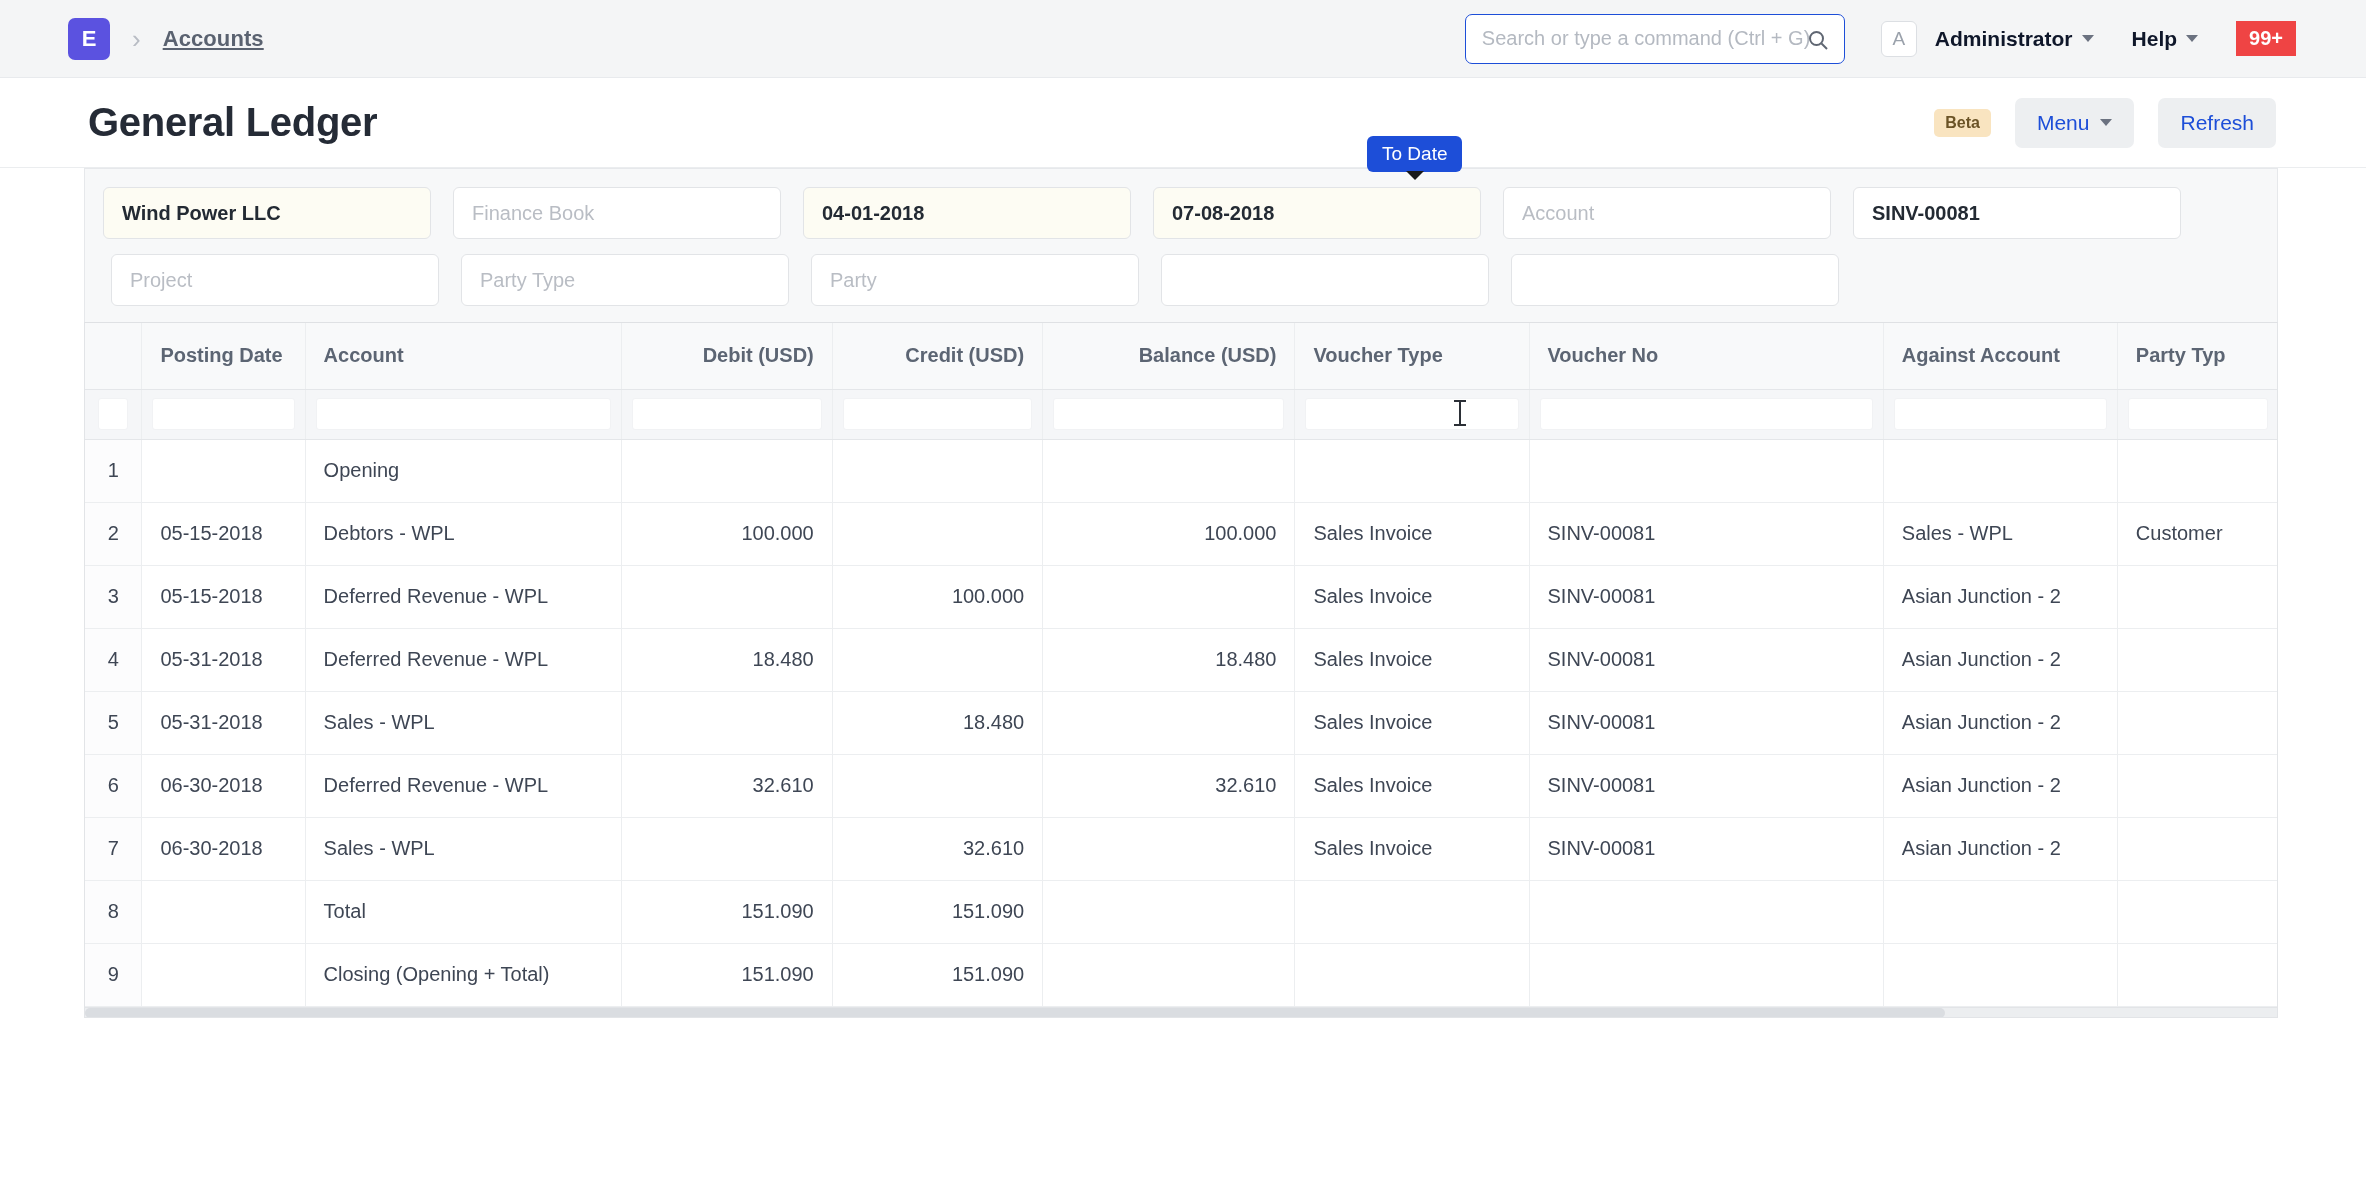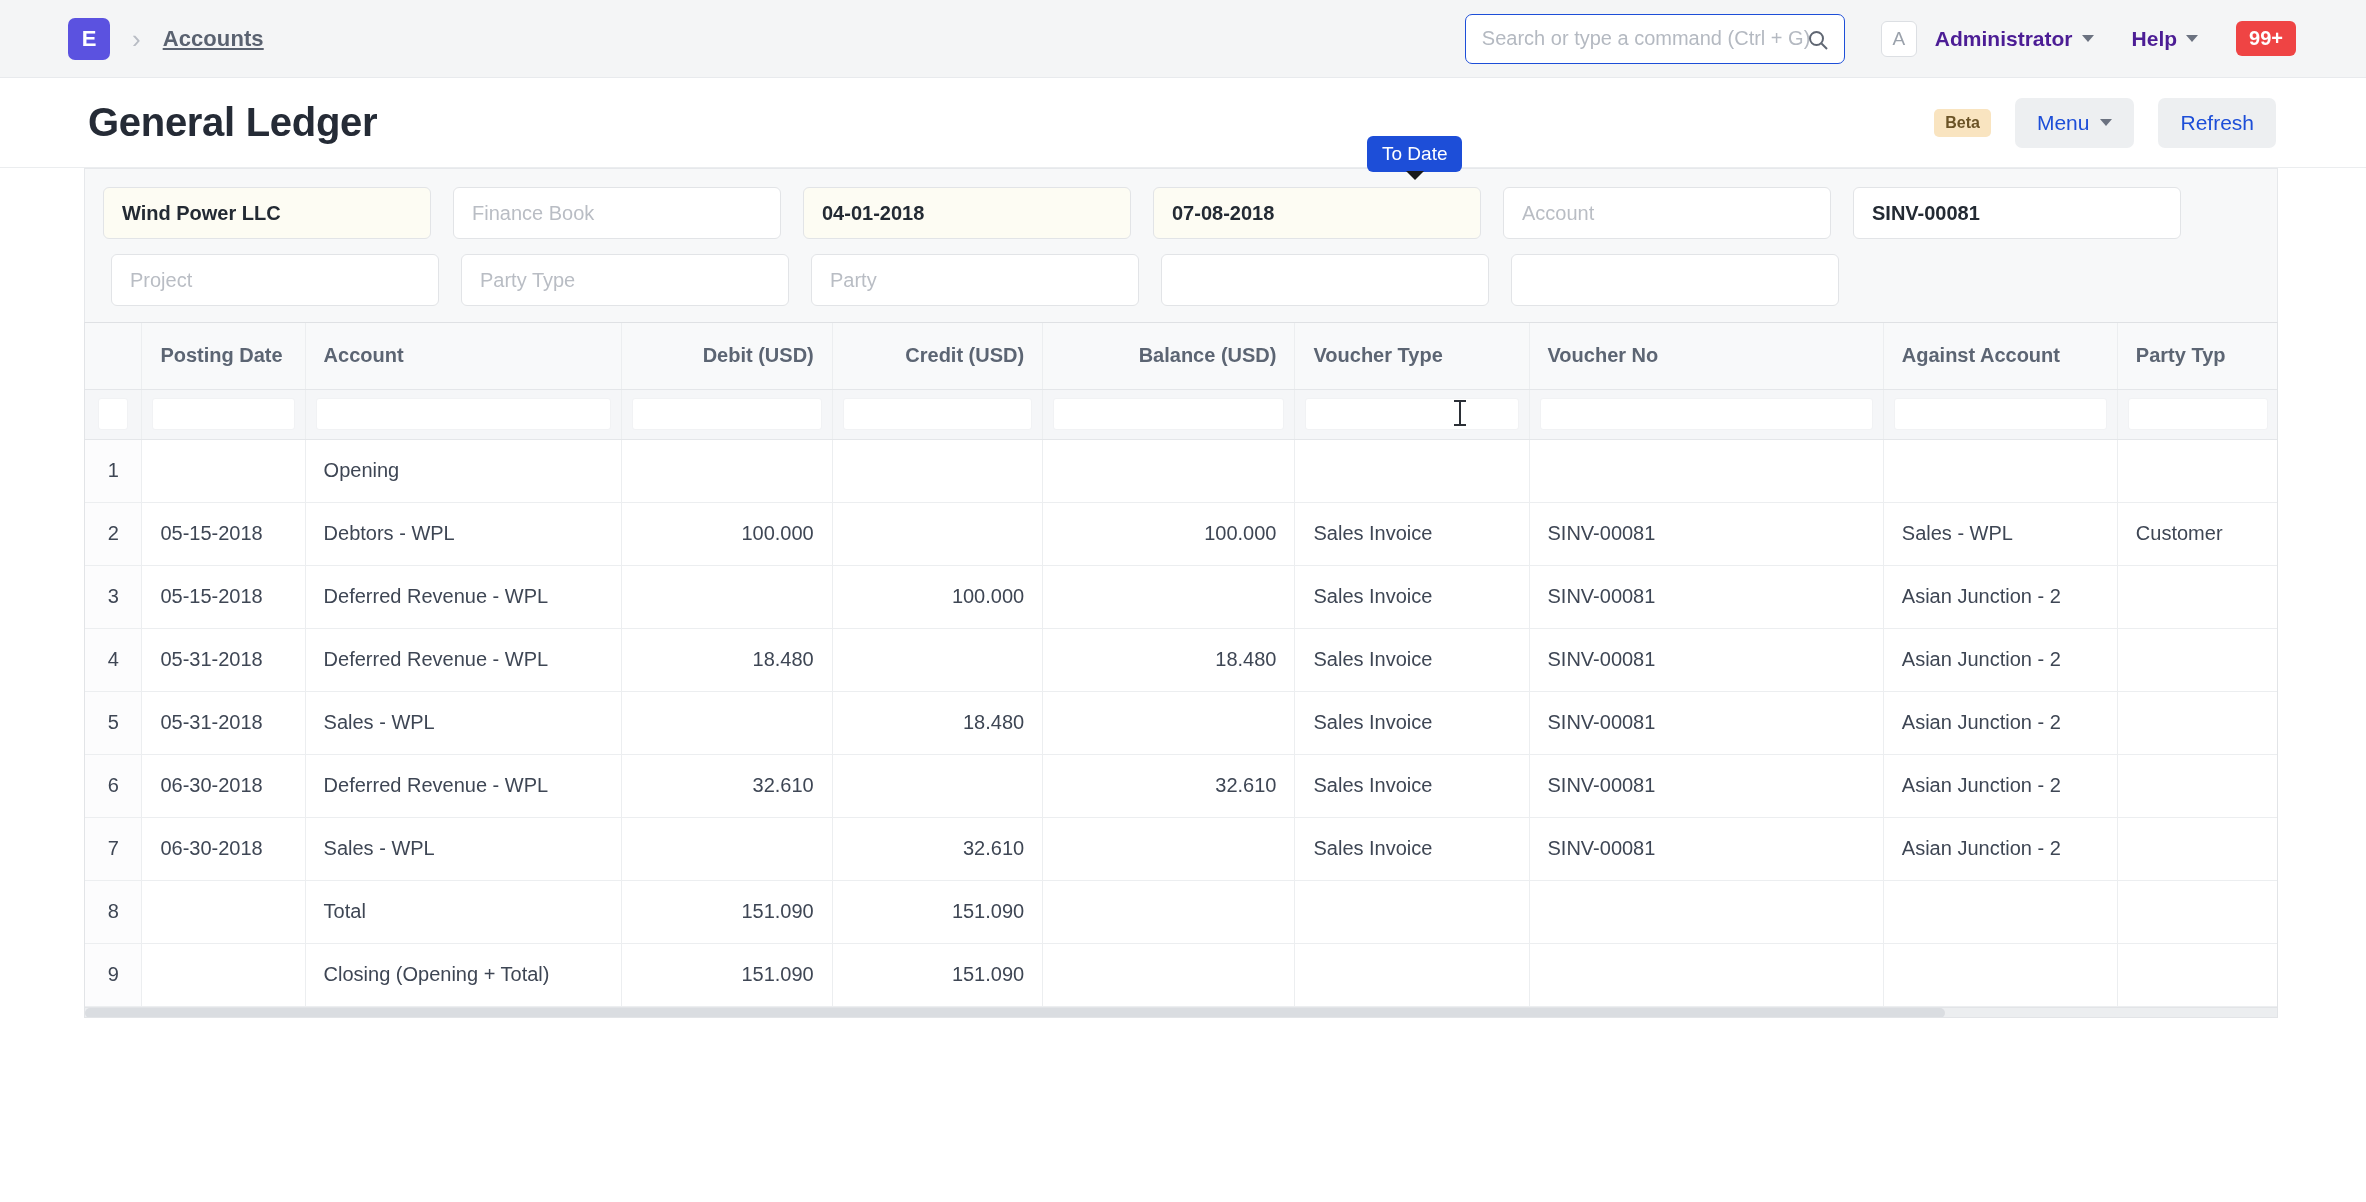--- a/index.html
+++ b/index.html
@@ -79,39 +79,39 @@
     border: 1px solid #dcdfe3;
     border-radius: 6px;
     background: #ffffff;
     display: flex; align-items: center; justify-content: center;
     color: #9aa1ab;
     font-size: 19px;
     margin-right: 18px;
   }
   .nav-item {
     display: flex; align-items: center; gap: 9px;
-    color: #4c1d95;
+    color: #0f172a;
     font-size: 21px;
     font-weight: 600;
     margin-right: 38px;
     white-space: nowrap;
   }
   .caret-down {
     width: 0; height: 0;
     border-left: 6px solid transparent;
     border-right: 6px solid transparent;
     border-top: 7px solid #6b7280;
     display: inline-block;
   }
   .notif-badge {
     background: #ef4444;
     color: #ffffff;
     font-size: 20px;
     font-weight: bold;
-    border-radius: 6px;
+    border-radius: 0;
     padding: 6px 13px;
     line-height: 1.15;
   }
 
   
   .page-head {
     height: 90px;
     background: #ffffff;
     border-bottom: 1px solid #ebedef;
     display: flex;

